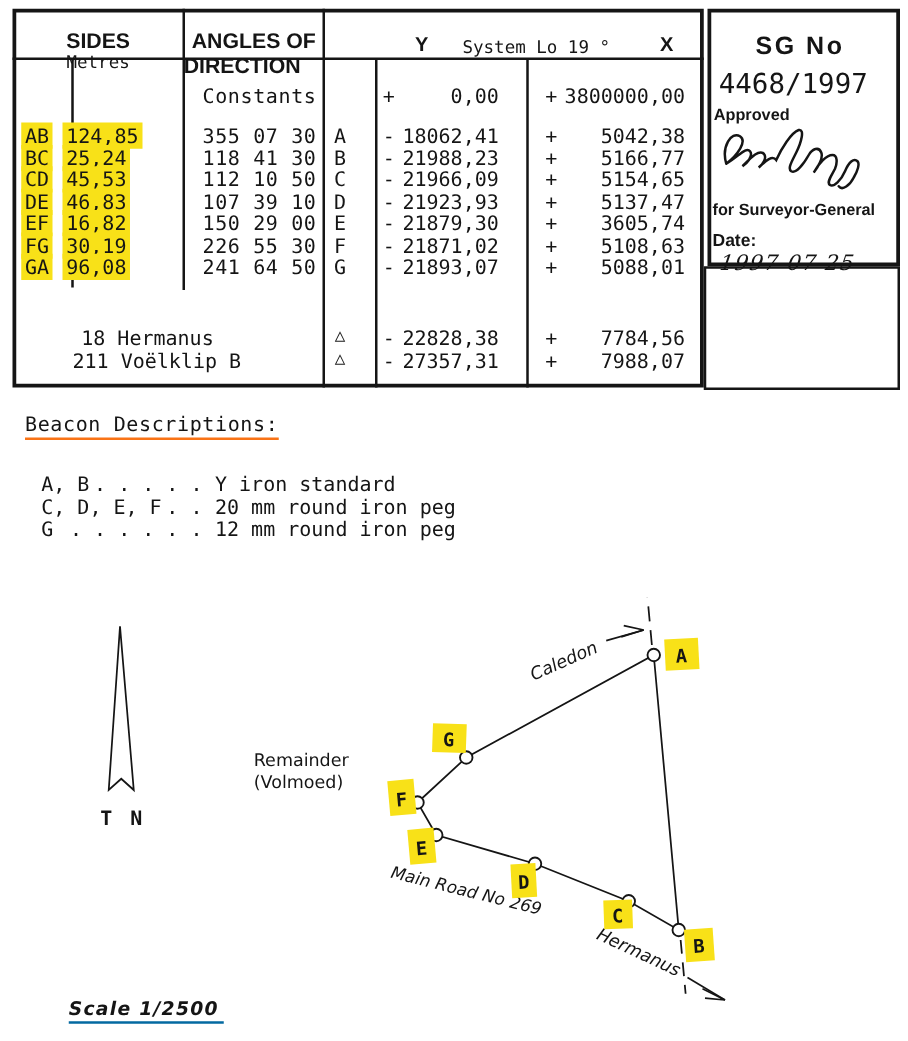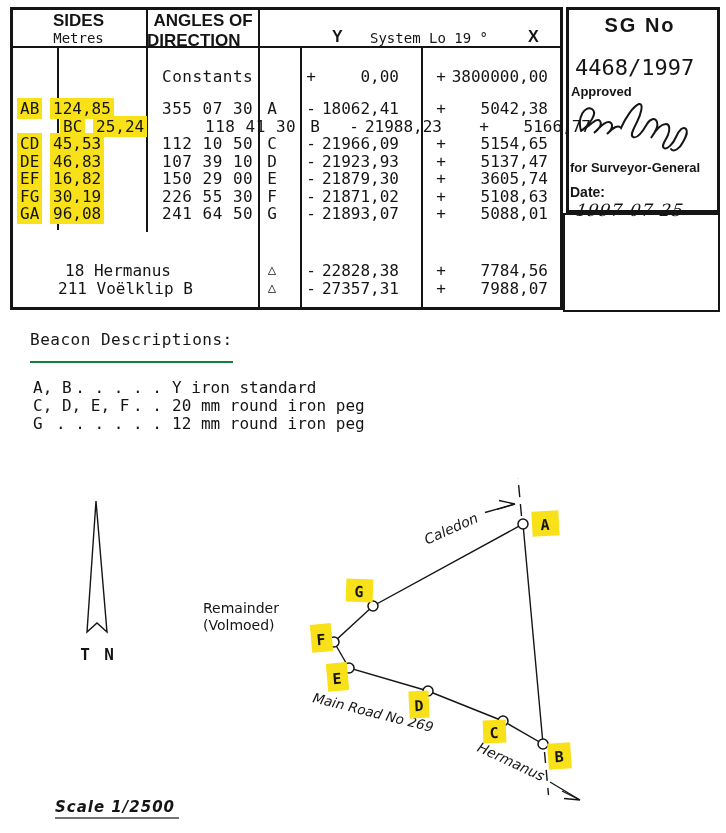--- a/index.html
+++ b/index.html
@@ -4,21 +4,21 @@
 <style>
   html,body{margin:0;padding:0;background:#fff;}
   .page{position:relative;width:726px;height:833px;background:#fff;color:#151515;overflow:hidden;
         font-family:"DejaVu Sans Mono",monospace;}
   .abs{position:absolute;}
   .ln{position:absolute;background:#151515;}
   .box{position:absolute;border:3px solid #151515;}
   .box2{position:absolute;border:2px solid #151515;}
   .hsans{font-family:"Liberation Sans",sans-serif;font-weight:bold;}
   .mono{font-family:"DejaVu Sans Mono",monospace;}
-  .ctr{text-align:center;}
+  .ctr{text-align:center;margin-top:12px;}
   .trow{position:absolute;left:0;width:600px;height:18px;font:16px "DejaVu Sans Mono",monospace;white-space:pre;}
   .trow span{position:absolute;top:0;display:block;white-space:pre;}
   .c-side{left:20px;}
   .c-metres{left:53px;width:90px;text-align:left;}
   .c-angle{left:162px;letter-spacing:0.5px;}
   .c-letter{left:262px;width:20px;text-align:center;}
   .c-name{left:0px;}
   .c-ysign{left:304px;width:14px;text-align:center;}
   .c-yval{left:318px;width:81px;text-align:right;}
   .c-xsign{left:434px;width:14px;text-align:center;}
@@ -83,21 +83,21 @@
   <div class="trow" style="top:99px;padding-left:29px;">
     <span class="c-side"><i class="hl">AB</i></span>
     <span class="c-metres"><i class="hl">124,85</i></span>
     <span class="c-angle">355 07 30</span>
     <span class="c-letter">A</span>
     <span class="c-ysign">-</span>
     <span class="c-yval">18062,41</span>
     <span class="c-xsign">+</span>
     <span class="c-xval">5042,38</span>
   </div>
-  <div class="trow" style="top:117px;margin-left:43px;">
+  <div class="trow" style="top:117px;">
     <span class="c-side"><i class="hl">BC</i></span>
     <span class="c-metres"><i class="hl">25,24</i></span>
     <span class="c-angle">118 41 30</span>
     <span class="c-letter">B</span>
     <span class="c-ysign">-</span>
     <span class="c-yval">21988,23</span>
     <span class="c-xsign">+</span>
     <span class="c-xval">5166,77</span>
   </div>
   <div class="trow" style="top:134px;">
@@ -161,21 +161,21 @@
   </div>
   <div class="trow" style="top:279px;">
     <span class="c-name" style="left:58px;">211 Voëlklip B</span>
     <span class="c-letter" style="font-size:14px;">△</span>
     <span class="c-ysign">-</span>
     <span class="c-yval">27357,31</span>
     <span class="c-xsign">+</span>
     <span class="c-xval">7988,07</span>
   </div>
 
-  <div class="abs" style="left:30px;top:330px;font:16px 'DejaVu Sans Mono',monospace;border-bottom:2px solid #15803d;padding-bottom:12px;letter-spacing:0.5px;">Beacon Descriptions:</div>
+  <div class="abs" style="left:20px;top:330px;font:16px 'DejaVu Sans Mono',monospace;border-bottom:2px solid #f97316;padding-bottom:1px;letter-spacing:0.5px;">Beacon Descriptions:</div>
   <div class="beacon-row" style="top:366px;">
     <span class="b-label">A, B</span>
     <span class="b-dots">. . . . .</span>
     <span class="b-desc">Y iron standard</span>
   </div>
   <div class="beacon-row" style="top:384px;">
     <span class="b-label">C, D, E, F</span>
     <span class="b-dots">. .</span>
     <span class="b-desc">20 mm round iron peg</span>
   </div>
@@ -244,15 +244,15 @@
     <g transform="rotate(-5 321 638)">
       <rect x="311" y="624" width="21" height="28" fill="#f8e118"></rect>
       <text x="321" y="645" font-family="DejaVu Sans Mono,monospace" font-size="15" font-weight="bold" text-anchor="middle">F</text>
     </g>
     <g transform="rotate(2 359 591)">
       <rect x="346" y="579" width="27" height="23" fill="#f8e118"></rect>
       <text x="359" y="597" font-family="DejaVu Sans Mono,monospace" font-size="15" font-weight="bold" text-anchor="middle">G</text>
     </g>
   </svg>
 
-  <div class="abs" style="left:55px;top:798px;font:italic bold 15px 'DejaVu Sans',sans-serif;border-bottom:2px solid #737373;padding:0 4px 1px 0;letter-spacing:1px;">Scale 1/2500</div>
+  <div class="abs" style="left:55px;top:798px;font:italic bold 15px 'DejaVu Sans',sans-serif;border-bottom:2px solid #0369a1;padding:0 4px 1px 0;letter-spacing:1px;">Scale 1/2500</div>
 
 </div>
 
 </body></html>

